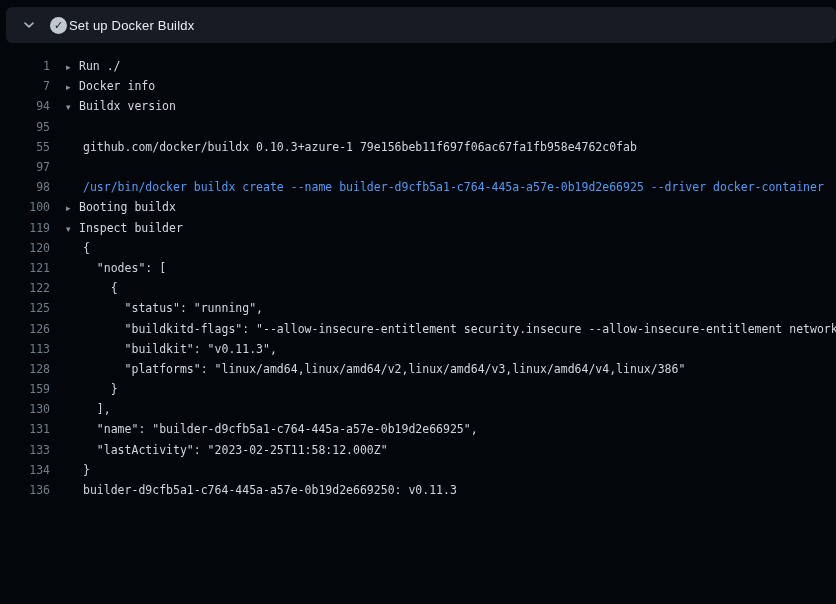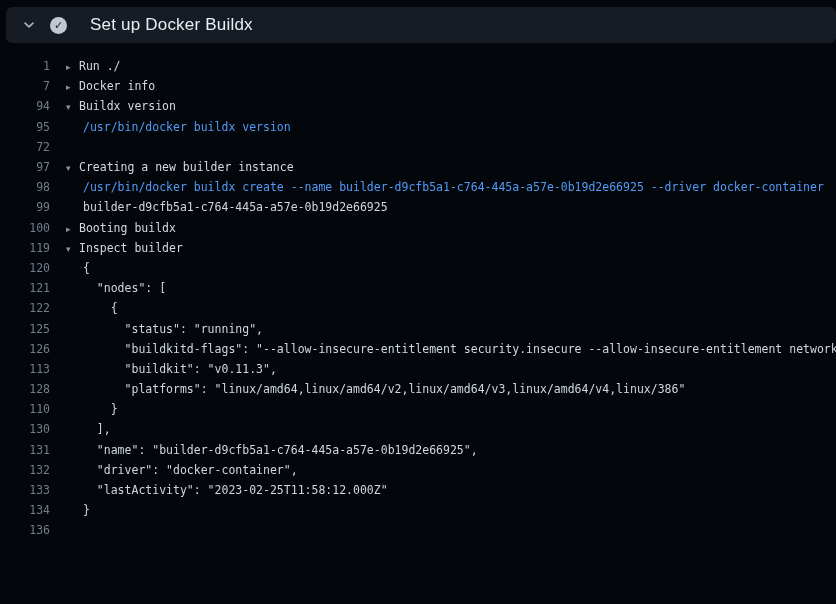--- a/index.html
+++ b/index.html
@@ -22,23 +22,23 @@
   .chev { width: 14px; height: 14px; display: flex; align-items: center; justify-content: center; margin-left: 4px; }
   .check-circle {
     width: 17px; height: 17px; border-radius: 50%;
     background: #c1c8d0; color: #171c24;
     font-size: 11px; font-weight: bold; line-height: 17px;
     text-align: center;
     margin-left: 14px; flex: none;
     font-family: "DejaVu Sans", sans-serif;
   }
   .step-title {
-    margin-left: 23px;
+    margin-left: 2px;
     font-family: "Liberation Sans", "DejaVu Sans", sans-serif;
-    font-size: 17px; font-weight: 500; letter-spacing: 0.2px;
+    font-size: 13px; font-weight: 500; letter-spacing: 0.2px;
     color: #e8edf3;
   }
   
   .log {
     position: absolute; top: 56px; left: 0; right: 0;
     font-size: 11.5px;
   }
   .row {
     display: flex; align-items: center;
     height: 20.2px;
@@ -72,34 +72,32 @@
     </svg>
   </span>
   <span class="check-circle">✓</span>
   <span class="step-title">Set up Docker Buildx</span>
 </div>
 
 <div class="log">
     <div class="row"><span class="num">1</span><span class="content group"><span class="arrow">▸</span><span>Run ./</span></span></div>
     <div class="row"><span class="num">7</span><span class="content group"><span class="arrow">▸</span><span>Docker info</span></span></div>
     <div class="row"><span class="num">94</span><span class="content group"><span class="arrow">▾</span><span>Buildx version</span></span></div>
-    <div class="row"><span class="num">95</span><span class="content indent command">/usr/bin/docker buildx version</span></div>
-    <div class="row"><span class="num">72</span></div>
-    <div class="row"><span class="num">97</span><span class="content group"><span class="arrow">▾</span><span>Creating a new builder instance</span></span></div>
+    <div class="row"><span class="num">95</span></div>
+    <div class="row"><span class="num">55</span><span class="content indent">github.com/docker/buildx 0.10.3+azure-1 79e156beb11f697f06ac67fa1fb958e4762c0fab</span></div>
+    <div class="row"><span class="num">97</span></div>
     <div class="row"><span class="num">98</span><span class="content indent command">/usr/bin/docker buildx create --name builder-d9cfb5a1-c764-445a-a57e-0b19d2e66925 --driver docker-container</span></div>
-    <div class="row"><span class="num">99</span><span class="content indent">builder-d9cfb5a1-c764-445a-a57e-0b19d2e66925</span></div>
     <div class="row"><span class="num">100</span><span class="content group"><span class="arrow">▸</span><span>Booting buildx</span></span></div>
     <div class="row"><span class="num">119</span><span class="content group"><span class="arrow">▾</span><span>Inspect builder</span></span></div>
     <div class="row"><span class="num">120</span><span class="content indent">{</span></div>
     <div class="row"><span class="num">121</span><span class="content indent">  "nodes": [</span></div>
     <div class="row"><span class="num">122</span><span class="content indent">    {</span></div>
     <div class="row"><span class="num">125</span><span class="content indent">      "status": "running",</span></div>
     <div class="row"><span class="num">126</span><span class="content indent">      "buildkitd-flags": "--allow-insecure-entitlement security.insecure --allow-insecure-entitlement network.host",</span></div>
     <div class="row"><span class="num">113</span><span class="content indent">      "buildkit": "v0.11.3",</span></div>
     <div class="row"><span class="num">128</span><span class="content indent">      "platforms": "linux/amd64,linux/amd64/v2,linux/amd64/v3,linux/amd64/v4,linux/386"</span></div>
-    <div class="row"><span class="num">110</span><span class="content indent">    }</span></div>
+    <div class="row"><span class="num">159</span><span class="content indent">    }</span></div>
     <div class="row"><span class="num">130</span><span class="content indent">  ],</span></div>
     <div class="row"><span class="num">131</span><span class="content indent">  "name": "builder-d9cfb5a1-c764-445a-a57e-0b19d2e66925",</span></div>
-    <div class="row"><span class="num">132</span><span class="content indent">  "driver": "docker-container",</span></div>
     <div class="row"><span class="num">133</span><span class="content indent">  "lastActivity": "2023-02-25T11:58:12.000Z"</span></div>
     <div class="row"><span class="num">134</span><span class="content indent">}</span></div>
-    <div class="row"><span class="num">136</span></div>
+    <div class="row"><span class="num">136</span><span class="content indent">builder-d9cfb5a1-c764-445a-a57e-0b19d2e669250: v0.11.3</span></div>
   </div>
 
 </body></html>

